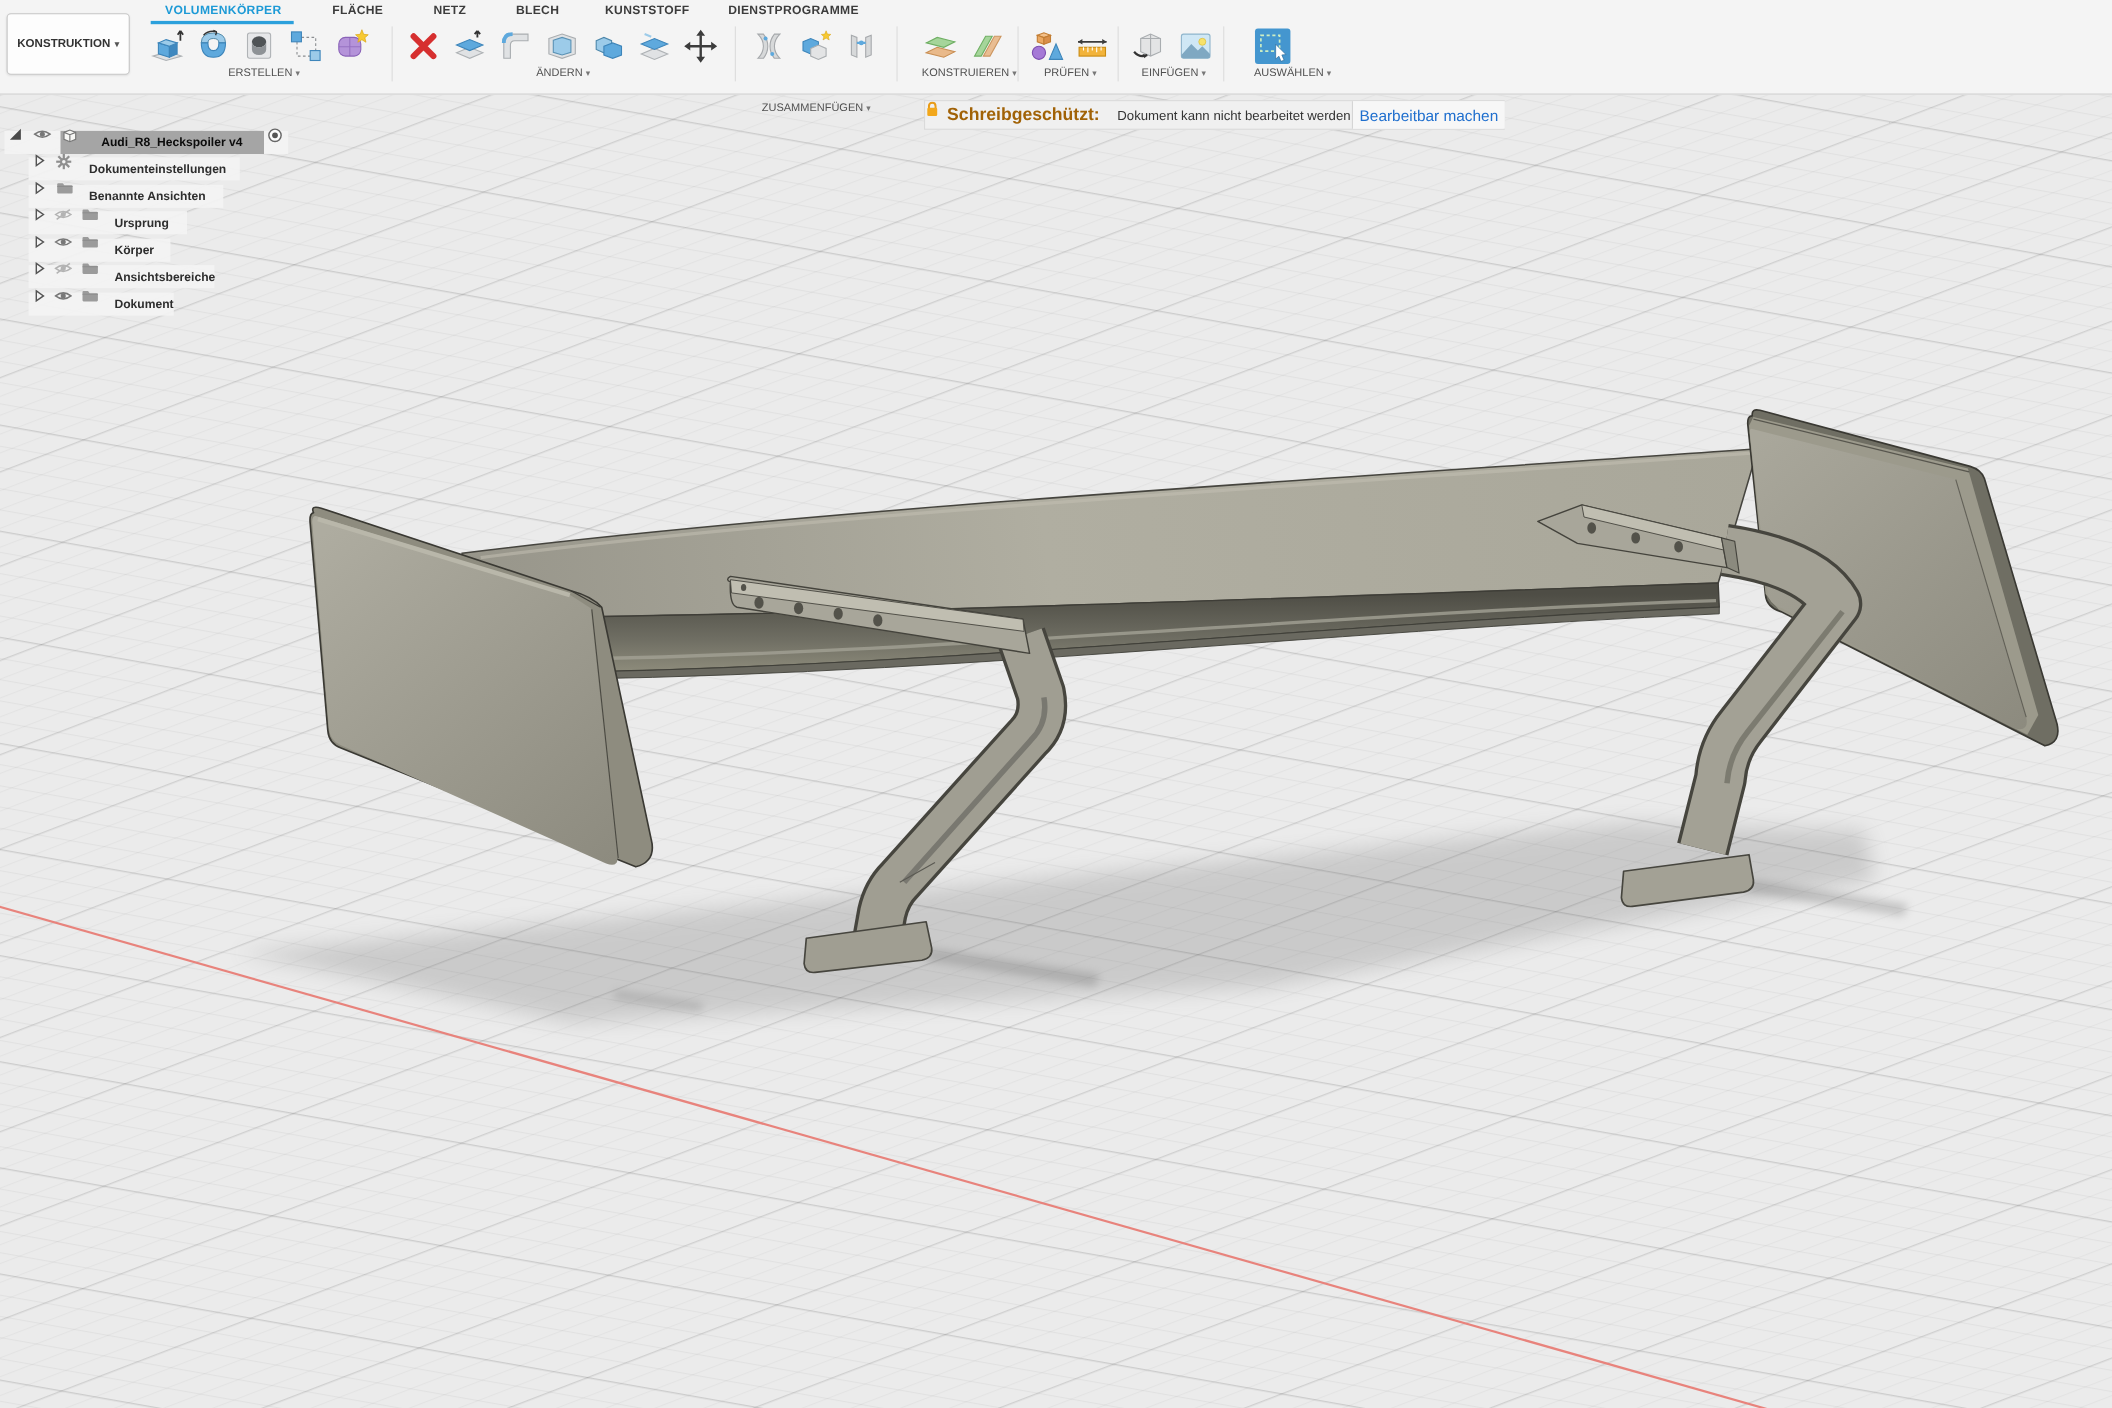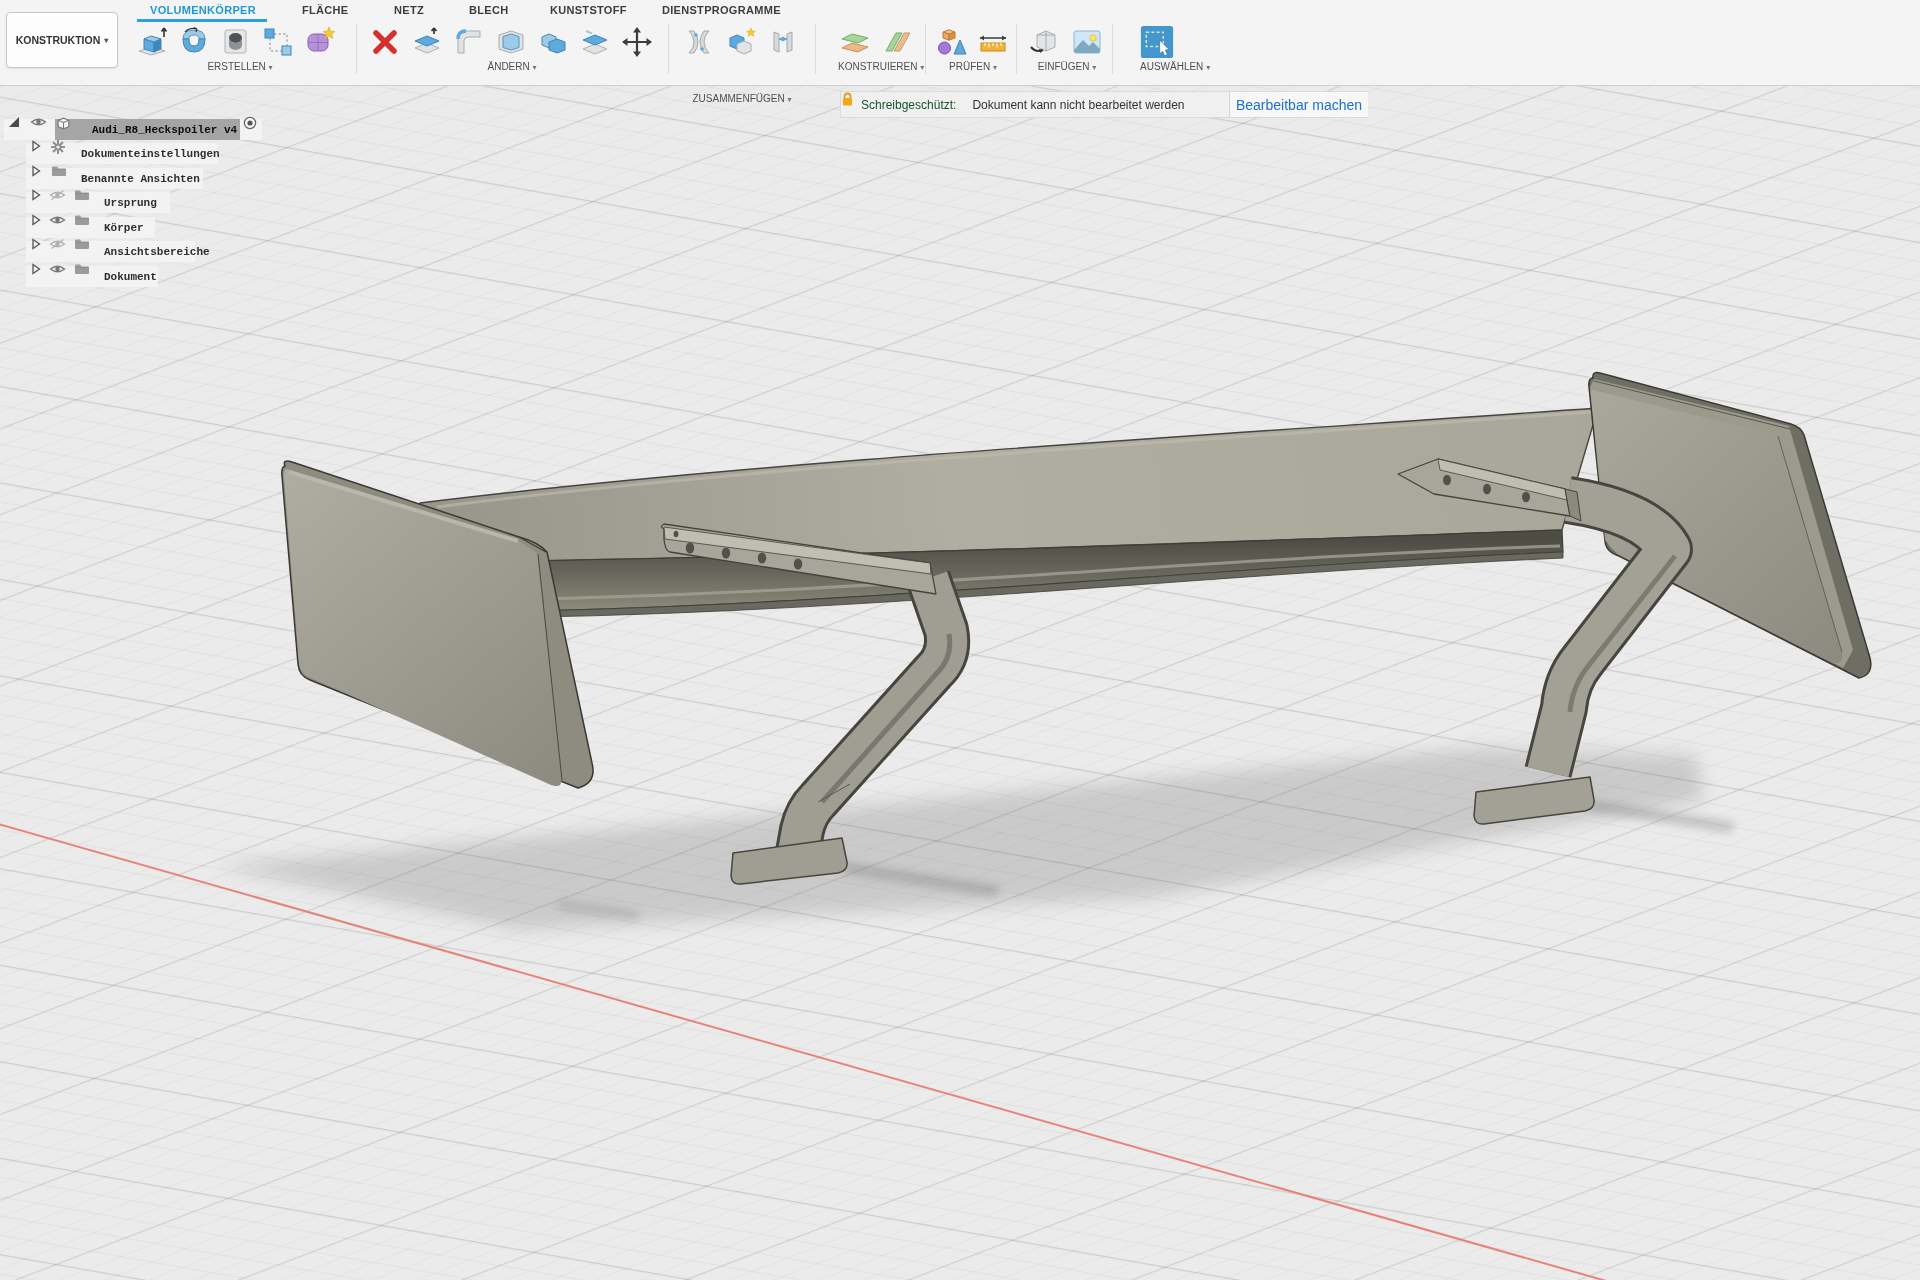--- a/index.html
+++ b/index.html
@@ -33,30 +33,30 @@
 
   
   #browser-header { position:absolute; left:0; top:6px; width:796px; height:21px;
     background:rgba(241,241,241,.95); border-bottom:1px solid #dadada;
     display:flex; align-items:center; z-index:30; }
   #browser-title { font-size:10px; font-weight:bold; letter-spacing:.8px; color:#555; margin-left:8px; }
   #browser-collapse { margin-left:6px; display:flex; }
   #browser-minimize { position:absolute; right:8px; top:3px; }
   .tree-row { position:absolute; height:21px; display:flex; align-items:center; z-index:30; }
   .row-strip { position:absolute; top:0; height:21px; background:rgba(243,243,243,.92); }
-  .row-item { position:absolute; display:flex; align-items:center; height:27px;font-family:Liberation Mono, monospace; }
+  .row-item { position:absolute; display:flex; align-items:center; height:27px; }
   .row-label { font-size:11px; font-weight:bold; color:#2e2e2e; white-space:nowrap; }
   .row-sel { position:absolute; top:0; height:21px; background:#a5a5a5; }
   .row-sel-label { color:#0c0c0c; }
 
   
   #notif { position:absolute; left:840px; top:5px; width:528px; height:27px;
     background:#f0f0f0; border:1px solid #dadada; display:flex; align-items:center; z-index:35; }
   #notif .lock { margin-left:12px; display:flex; }
-  #notif .n-title { font-size:12px; font-weight:normal; color:#14532d; margin-left:8px; white-space:nowrap; }
+  #notif .n-title { font-size:16px; font-weight:bold; color:#a16207; margin-left:8px; white-space:nowrap; }
   #notif .n-msg { font-size:12px; color:#333; margin-left:16px; white-space:nowrap; }
   #notif .n-div { position:absolute; left:388px; top:0; width:1px; height:25px; background:#d5d5d5; }
   #notif .n-action { position:absolute; left:389px; top:0; width:138px; height:25px; background:#f7f7f7;
     display:flex; align-items:center; justify-content:center;
     font-size:14px; color:#1f6fce; cursor:pointer; white-space:nowrap; }
 </style>
 </head>
 <body>
 
 <div id="toolbar">

